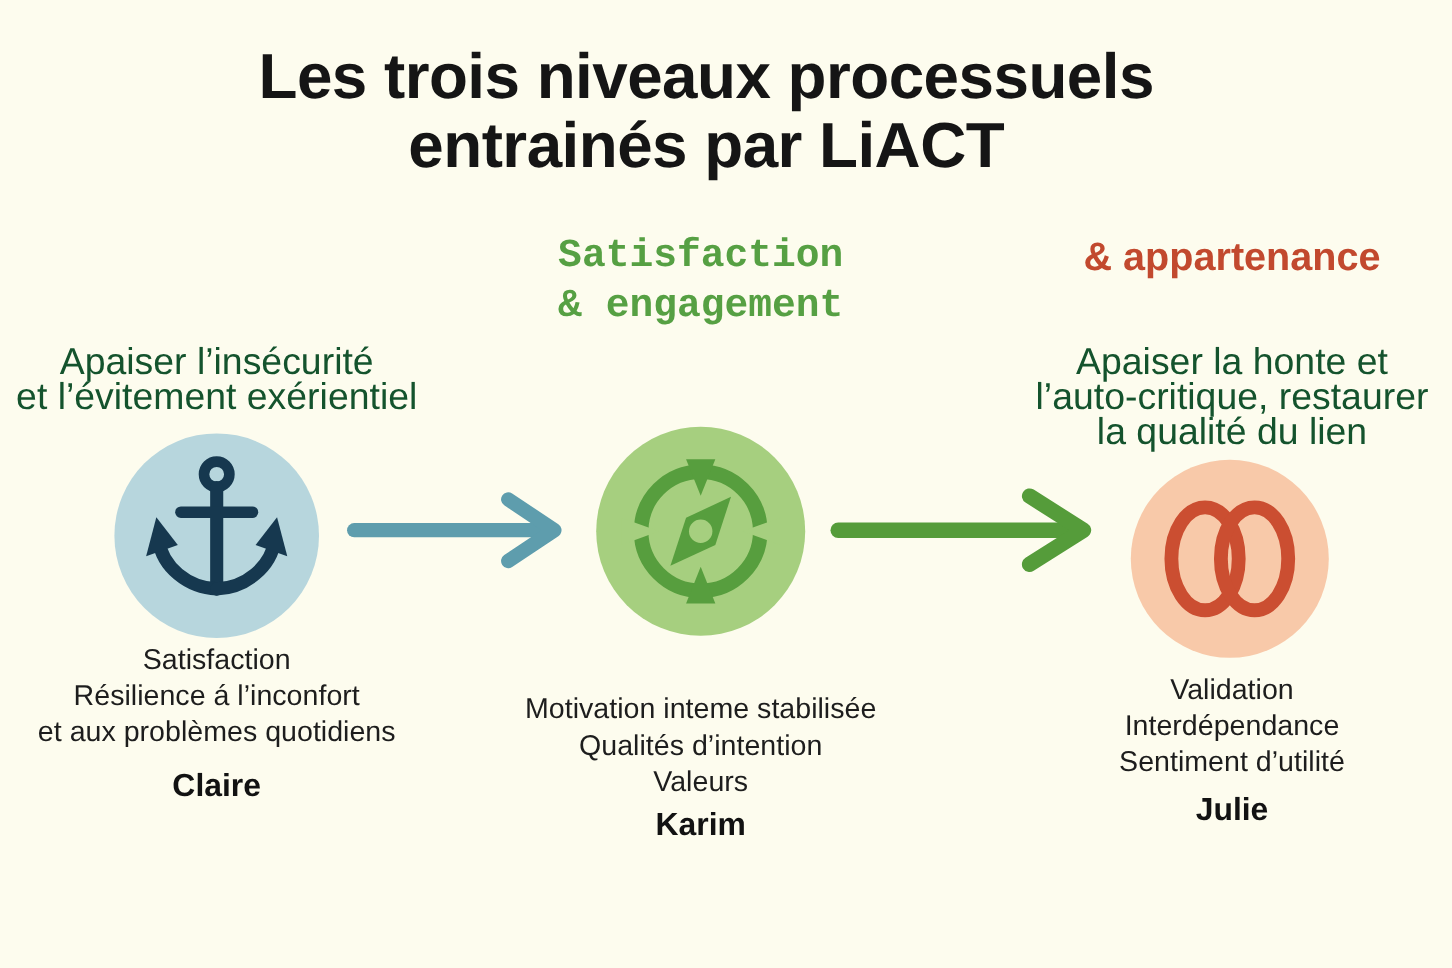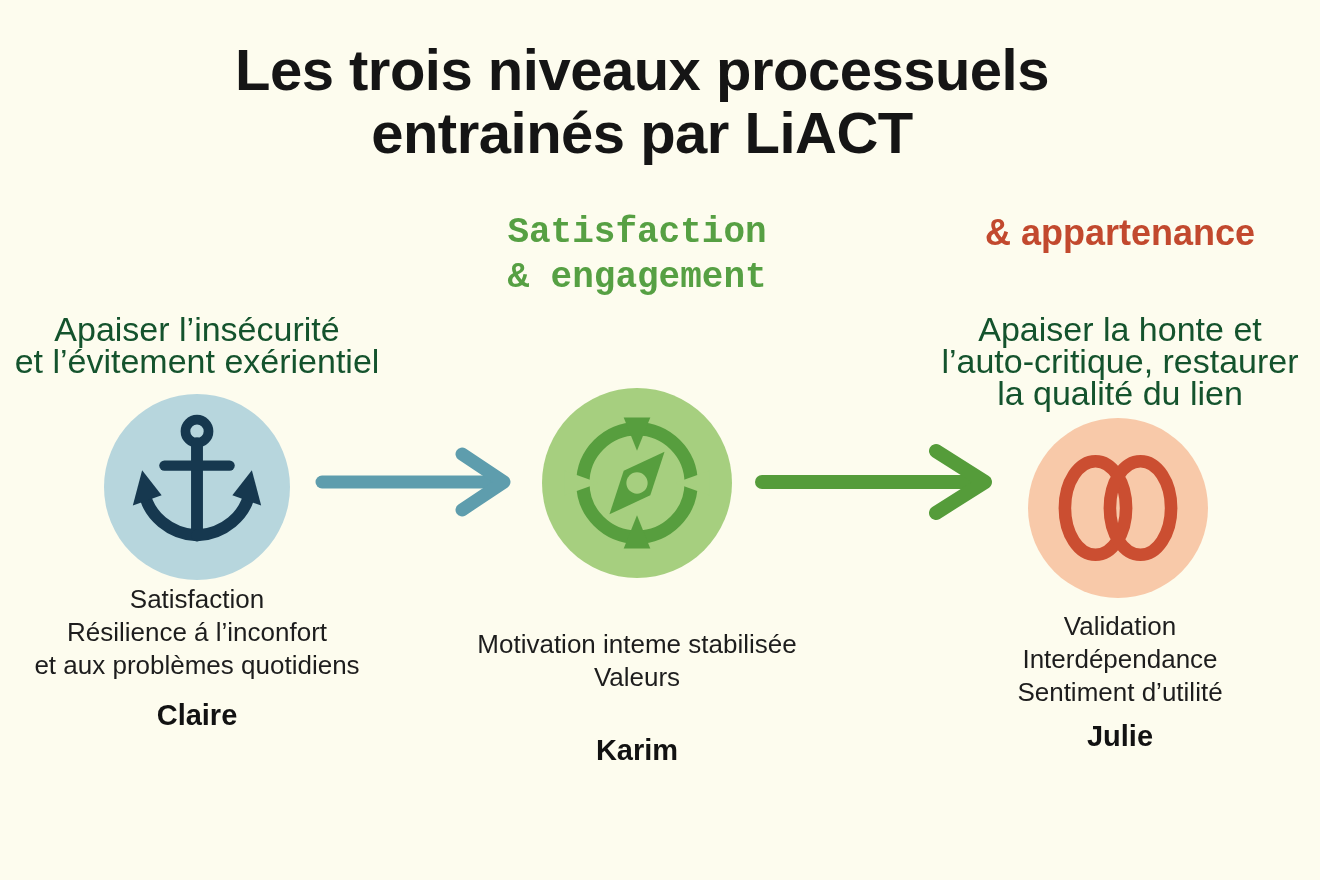--- a/index.html
+++ b/index.html
@@ -95,20 +95,21 @@
       </g>
       <g fill="#a6cf7f">
         <polygon points="12,43.5 12,56.5 30,50"></polygon>
         <polygon points="88,43.5 88,56.5 70,50"></polygon>
         <circle cx="50" cy="50" r="5.6"></circle>
       </g>
     </svg>
   </div>
   <div class="col-block outcomes col2">
     <span style="display:block">Motivation inteme stabilisée</span>
+    <span style="display:block">Qualités d’intention</span>
     <span style="display:block">Valeurs</span>
   </div>
   <div class="col-block name col2">Karim</div>
 
   <svg class="arrow arrow2" width="245" height="80" viewBox="0 0 245 80">
     <g fill="none" stroke-width="14" stroke-linecap="round" stroke-linejoin="round" stroke="#559c3a">
       <line x1="10" y1="40" x2="226" y2="40"></line>
       <polyline points="184,9 233,40 184,71"></polyline>
     </g>
   </svg>

